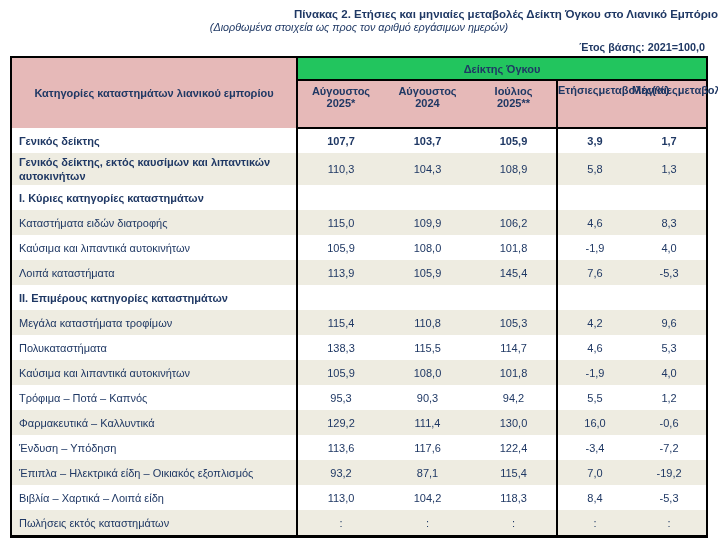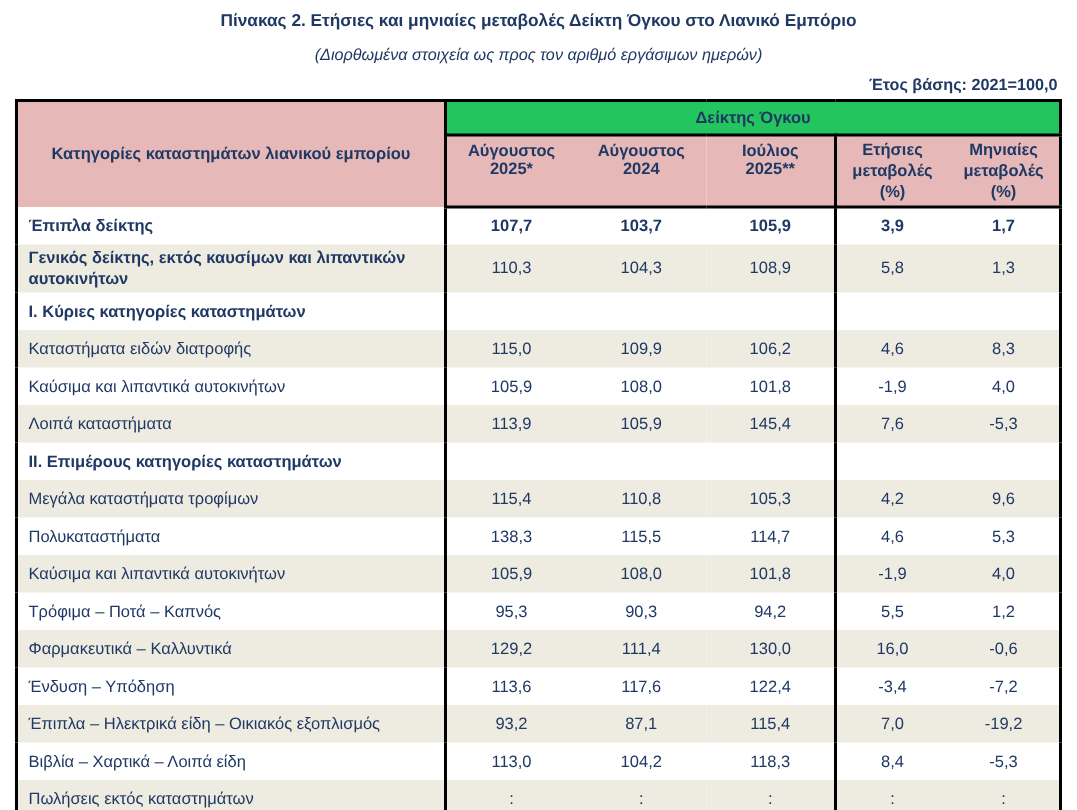--- a/index.html
+++ b/index.html
@@ -10,31 +10,31 @@
   body {
     width: 718px;
     height: 540px;
     font-family: "Liberation Sans", sans-serif;
     color: #1f3864;
     overflow: hidden;
   }
   .page { position: relative; padding-top: 7px; }
 
   .title {
-    text-align: center;
+    text-align: right;
     font-weight: bold;
     font-size: 11.5px;
     line-height: 14px;
   }
   .subtitle {
     text-align: center;
     font-style: italic;
     font-size: 10.8px;
     line-height: 13px;
-    margin-top: 10px;
+    margin-top: 0;
   }
   .base-year {
     text-align: right;
     font-weight: bold;
     font-size: 10.8px;
     margin: 7px 13px 3px 0;
   }
 
   table.idx {
     border-collapse: collapse;
@@ -74,21 +74,20 @@
   tr.subhead th .stack {
     display: flex;
     flex-direction: column;
     justify-content: flex-start;
     height: 38px;
     padding: 4px 0 4px 0;
     line-height: 12px;
   }
   tr.subhead th .stack3 {
     display: flex;
-    flex-direction: column;
     justify-content: space-between;
     height: 40px;
     padding: 3px 0 3px 0;
     line-height: 12px;
   }
   th.group-split { border-right: 2px solid #000; }
 
   
   tbody td { height: 21px; vertical-align: middle; }
   td.cat {
@@ -157,21 +156,21 @@
           <div class="stack3">
             <span>Μηνιαίες</span>
             <span>μεταβολές</span>
             <span>(%)</span>
           </div>
         </th>
       </tr>
     </thead>
     <tbody id="table-body">
         <tr class="bold-all">
-    <td class="cat">Έπιπλα δείκτης</td>
+    <td class="cat">Γενικός δείκτης</td>
     <td class="val v1">107,7</td>
     <td class="val v2">103,7</td>
     <td class="val v3">105,9</td>
     <td class="val v4">3,9</td>
     <td class="val v5">1,7</td>
   </tr>
         <tr class="shaded bold-label">
     <td class="cat">Γενικός δείκτης, εκτός καυσίμων και λιπαντικών αυτοκινήτων</td>
     <td class="val v1">110,3</td>
     <td class="val v2">104,3</td>

